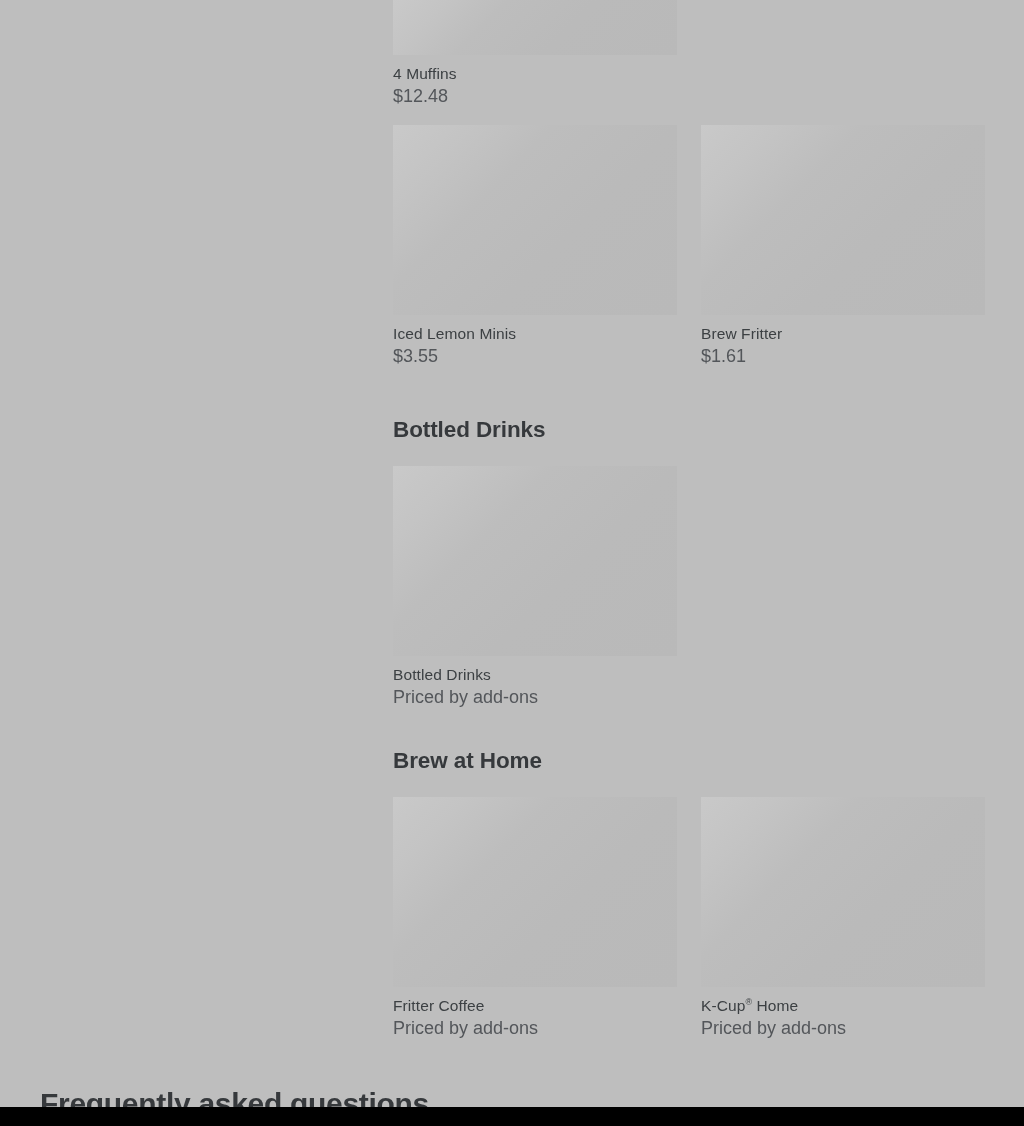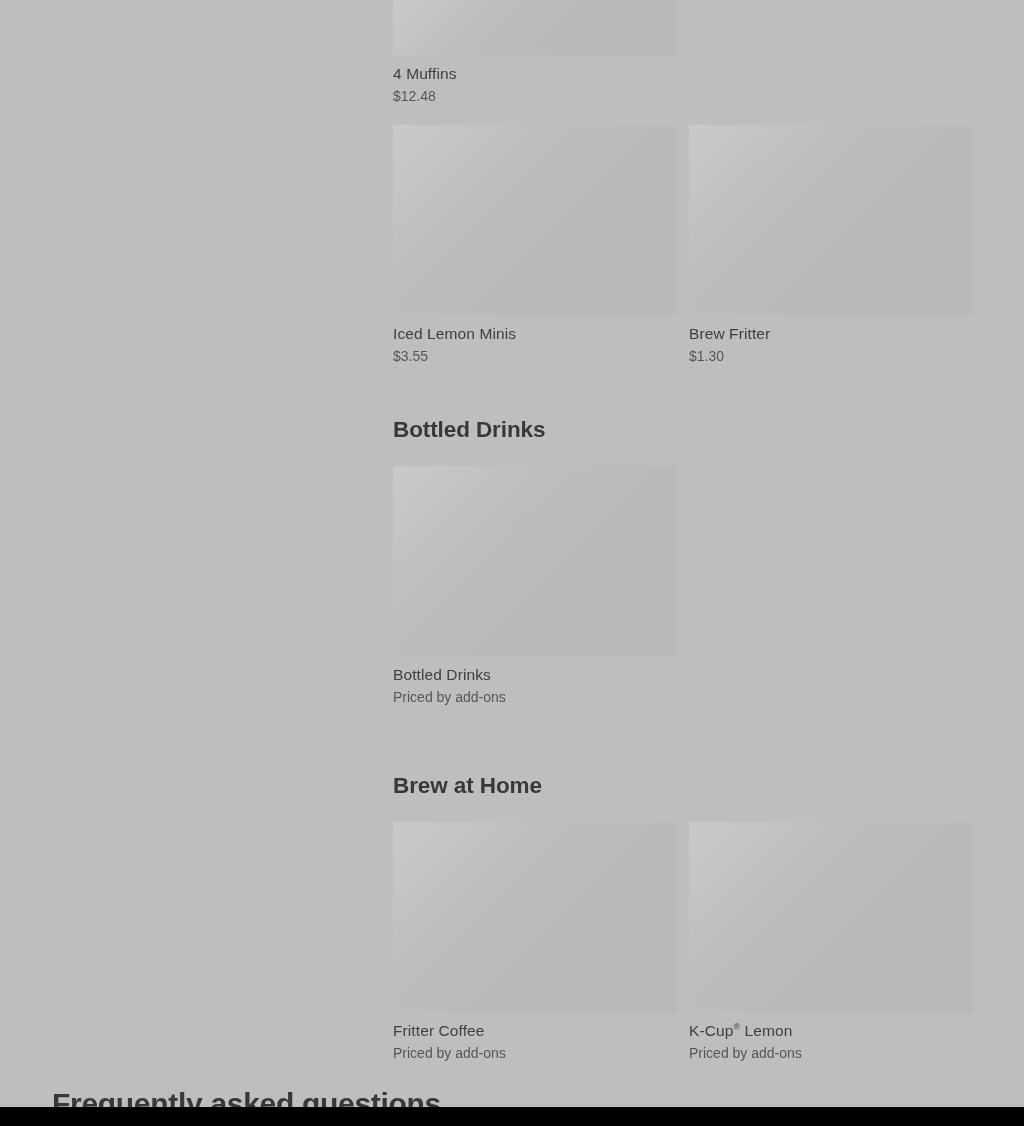--- a/index.html
+++ b/index.html
@@ -34,21 +34,20 @@
     top: 0;
     width: 592px;
   }
 
   
   .grid {
     display: grid;
     grid-template-columns: 284px 284px;
     column-gap: 24px;
     row-gap: 0;
-    gap: 12px;
   }
 
   .card {
     display: block;
     margin-bottom: 0;
   }
 
   .thumb {
     width: 284px;
     background:
@@ -65,21 +64,21 @@
 
   .card-title {
     font-size: 15.5px;
     line-height: 20px;
     color: #3c4043;
     letter-spacing: .1px;
     margin-top: 9px;
     white-space: nowrap;
   }
   .card-sub {
-    font-size: 14px;
+    font-size: 18px;
     line-height: 17px;
     color: #53565a;
     margin-top: 4px;
     white-space: nowrap;
   }
   .card-title sup {
     font-size: 9px;
     vertical-align: super;
     line-height: 0;
   }
@@ -88,21 +87,21 @@
     font-size: 22.5px;
     line-height: 28px;
     font-weight: 700;
     color: #36393c;
     letter-spacing: -0.1px;
   }
 
   
   .faq-block {
     position: absolute;
-    left: 52px;
+    left: 40px;
     top: 1085px;
     width: 900px;
   }
   .faq-title {
     font-size: 30px;
     line-height: 38px;
     font-weight: 700;
     color: #36393c;
     letter-spacing: -0.3px;
     white-space: nowrap;
@@ -140,48 +139,48 @@
 
       <div class="card">
         <div class="thumb h190"></div>
         <div class="card-title">Iced Lemon Minis</div>
         <div class="card-sub">$3.55</div>
       </div>
 
       <div class="card">
         <div class="thumb h190"></div>
         <div class="card-title">Brew Fritter</div>
-        <div class="card-sub">$1.30</div>
+        <div class="card-sub">$1.61</div>
       </div>
 
     </div>
 
     <div class="section-head" style="margin-top:51px;">Bottled Drinks</div>
 
     <div class="grid" style="margin-top:22px;">
       <div class="card">
         <div class="thumb h190"></div>
         <div class="card-title">Bottled Drinks</div>
         <div class="card-sub">Priced by add-ons</div>
       </div>
     </div>
 
-    <div class="section-head" style="margin-top:66px;">Brew at Home</div>
+    <div class="section-head" style="margin-top:41px;">Brew at Home</div>
 
     <div class="grid" style="margin-top:22px;">
 
       <div class="card">
         <div class="thumb h190"></div>
         <div class="card-title">Fritter Coffee</div>
         <div class="card-sub">Priced by add-ons</div>
       </div>
 
       <div class="card">
         <div class="thumb h190"></div>
-        <div class="card-title"><span>K-Cup</span><sup>®</sup><span> Lemon</span></div>
+        <div class="card-title"><span>K-Cup</span><sup>®</sup><span> Home</span></div>
         <div class="card-sub">Priced by add-ons</div>
       </div>
 
     </div>
 
   </div>
 
   <div class="faq-block">
     <div class="faq-title">Frequently asked questions</div>
   </div>

